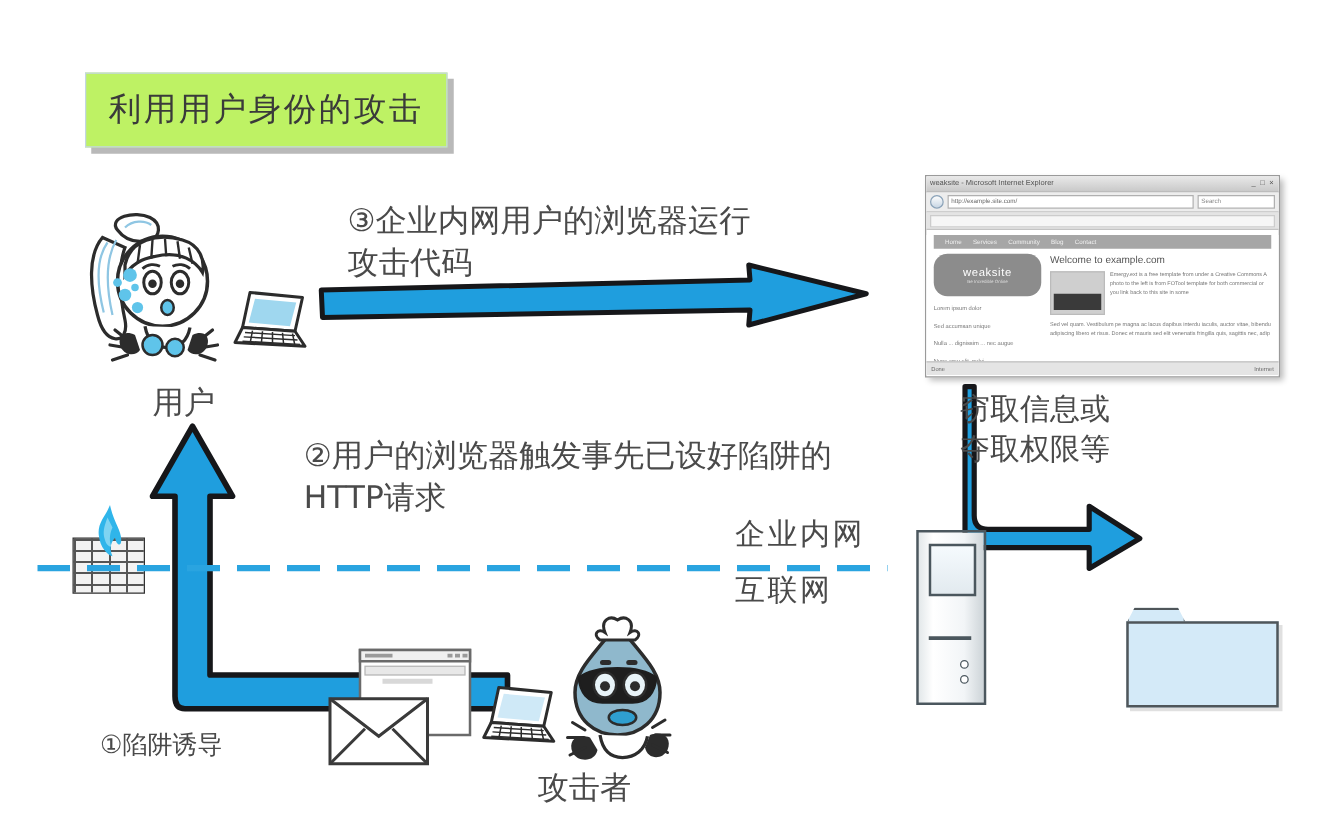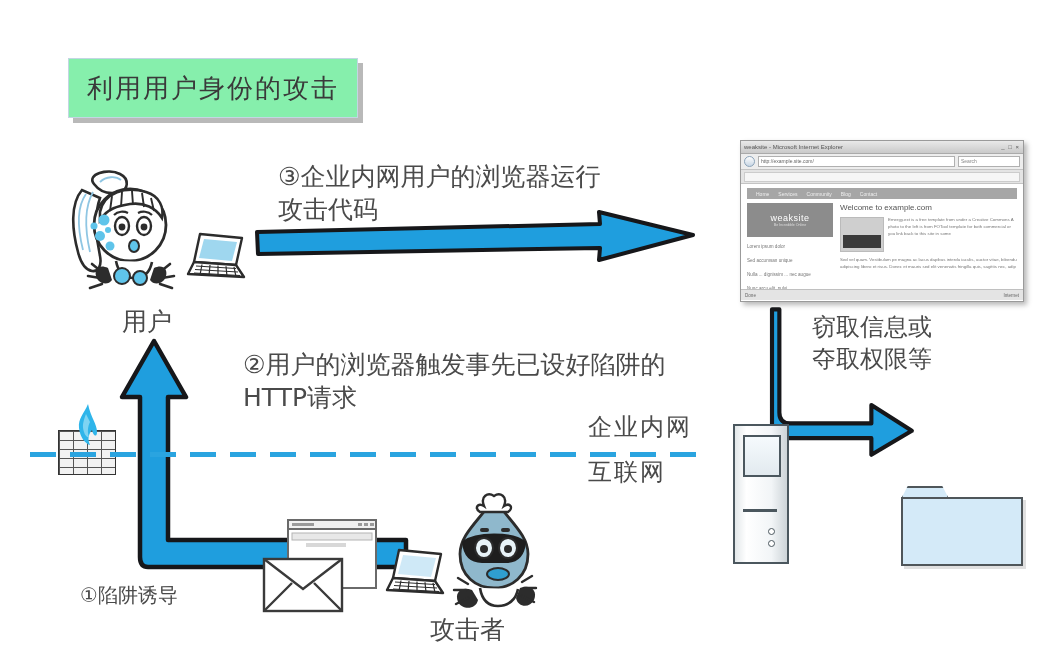--- a/index.html
+++ b/index.html
@@ -16,21 +16,21 @@
     height: 652px;
     background: #ffffff;
     overflow: hidden;
   }
   .abs { position: absolute; }
 
   
   #title-box {
     left: 68px; top: 58px;
     width: 288px; height: 58px;
-    background: #86efac;
+    background: #bef264;
     border: 1px solid #c3d6e3;
     box-shadow: 5px 5px 0 0 #b9b9b9;
     display: flex;
     align-items: center;
     justify-content: center;
   }
   #title-text {
     font-size: 26px;
     color: #3a3a3a;
     letter-spacing: 2px;
@@ -44,21 +44,21 @@
     line-height: 1.32;
     white-space: pre-line;
   }
 
   #step3-text { left: 278px; top: 160px; font-size: 25px; }
   #step2-text { left: 243px; top: 348px; font-size: 25px; }
   #step1-text { left: 80px;  top: 582px; font-size: 20px; }
   #attacker-label { left: 430px; top: 613px; font-size: 25px; }
   #user-label { left: 122px; top: 305px; font-size: 25px; }
   #server-label { left: 733px; top: 570px; font-size: 25px; letter-spacing: 1px;}
-  #steal-text { left: 812px; top: 312px; font-size: 24px; }
+  #steal-text { left: 768px; top: 312px; font-size: 24px; }
   #intranet-label { left: 588px; top: 412px; font-size: 24px; letter-spacing: 2px;}
   #internet-label { left: 588px; top: 457px; font-size: 24px; letter-spacing: 2px;}
 
   
   #boundary-line {
     left: 30px; top: 452px;
     width: 680px; height: 5px;
     background: repeating-linear-gradient(to right,
       #2aa4e0 0px, #2aa4e0 26px, rgba(255,255,255,0) 26px, rgba(255,255,255,0) 40px);
   }
@@ -141,21 +141,21 @@
     height: 11px; background: #a6a6a6; display: flex; align-items: center;
     gap: 9px; padding: 0 9px; margin: 4px 6px 0 6px;
   }
   #browser-shot .bs-nav span {
     font-size: 5px; color: #efefef;
   }
   #browser-shot .bs-body { display: flex; padding: 4px 6px 0 6px; gap: 7px; }
   #browser-shot .bs-left { width: 86px; }
   #browser-shot .bs-logo {
     background: #8c8c8c; height: 34px; display: flex; flex-direction: column;
-    align-items: center; justify-content: center;
+    align-items: center; justify-content: center; border-radius: 11px;
   }
   #browser-shot .bs-logo-main { font-size: 9px; color: #fff; letter-spacing: .5px; }
   #browser-shot .bs-logo-sub { font-size: 3.6px; color: #ddd; }
   #browser-shot .bs-left-links { margin-top: 7px; }
   #browser-shot .bs-left-links div {
     font-size: 4.6px; color: #777; margin-bottom: 7px; line-height: 1.5;
   }
   #browser-shot .bs-right { flex: 1; }
   #browser-shot .bs-h1 { font-size: 8px; color: #555; margin-bottom: 5px; }
   #browser-shot .bs-article { display: flex; gap: 4px; }

